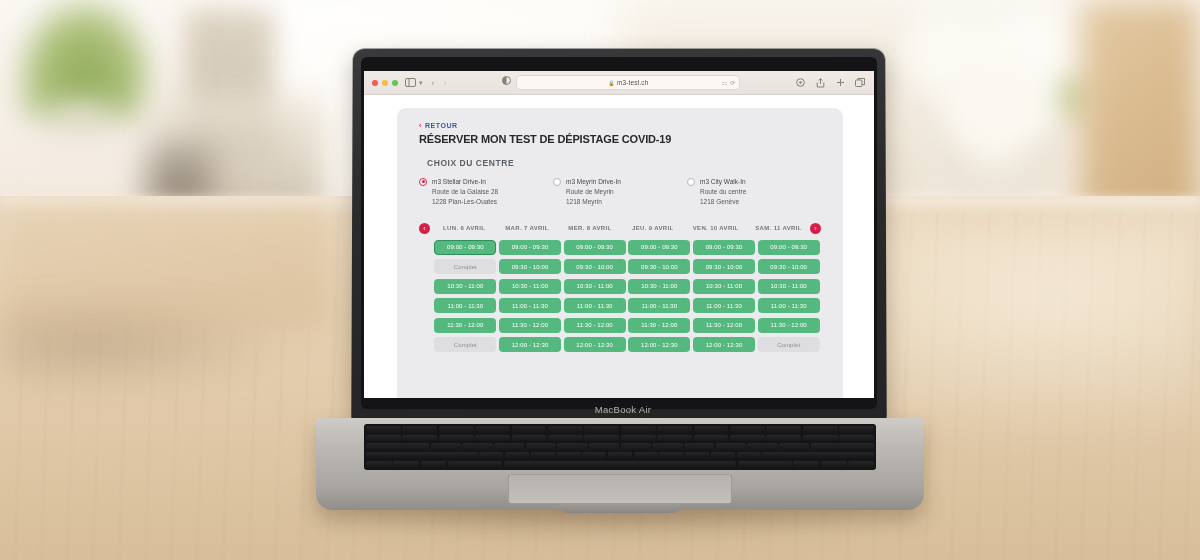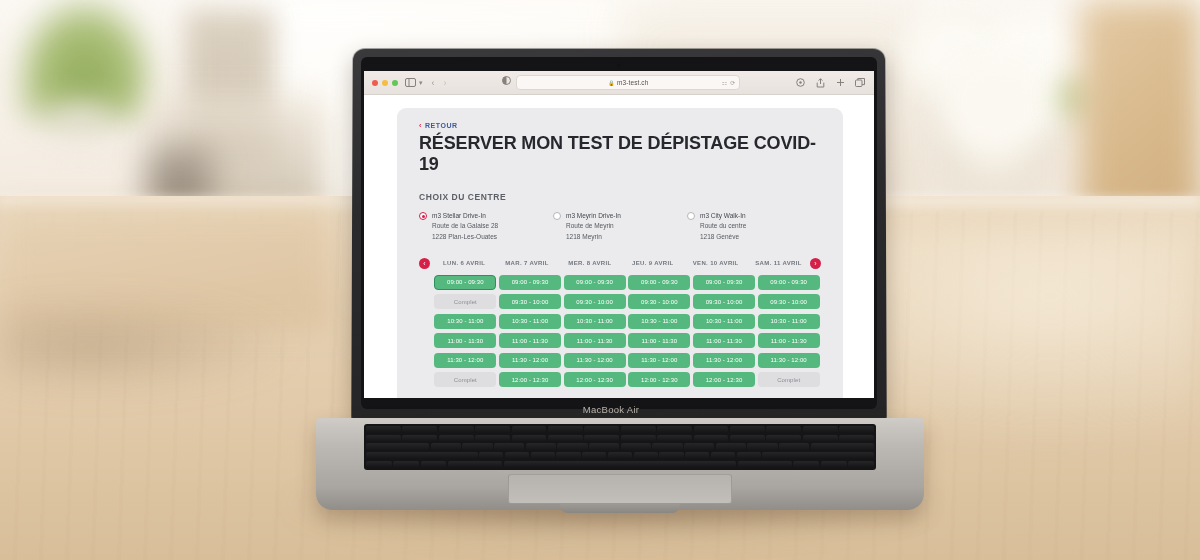--- a/index.html
+++ b/index.html
@@ -129,21 +129,21 @@
   .screen {
     position: absolute; left: 364px; top: 71px; width: 510px; height: 327px;
     background: #ffffff;
     overflow: hidden;
   }
   .camera {
     position: absolute; left: 617px; top: 63px; width: 4px; height: 4px;
     background: #121214; border-radius: 50%;
   }
   .bezel-label {
-    position: absolute; left: 344px; top: 398px; width: 534px; height: 22px;
+    position: absolute; left: 356px; top: 398px; width: 534px; height: 22px;
     display: flex; align-items: center; justify-content: center;
     font-size: 9.5px; color: #b9b3ac; letter-spacing: .3px;
   }
 
   
   .base {
     position: absolute; left: 316px; top: 418px; width: 608px; height: 92px;
     background: linear-gradient(180deg, #cfcbc6 0%, #bcb8b3 30%, #a9a5a0 75%, #918d89 100%);
     border-radius: 4px 4px 16px 16px;
     box-shadow: 0 10px 20px rgba(100,76,50,.32);
@@ -224,26 +224,26 @@
     background: #ebebed; border-radius: 9px 9px 0 0;
     padding: 14px 22px 0 22px;
   }
   .retour {
     display: flex; align-items: center; gap: 3px;
     font-size: 7px; font-weight: 700; letter-spacing: .55px;
     color: #3d5a9e; margin-bottom: 4px;
   }
   .retour .rchev { color: #d6204a; font-size: 7px; font-weight: 700; line-height: 1; }
   h1.title {
-    font-size: 18px; font-weight: 700; color: #26282d;
-    letter-spacing: -.15px; line-height: 1.15; margin-bottom: 18px;
+    font-size: 11px; font-weight: 700; color: #26282d;
+    letter-spacing: -.15px; line-height: 1.15; margin-bottom: 12px;
   }
   h2.sub {
     font-size: 8.5px; font-weight: 700; color: #5b5f66;
-    letter-spacing: .55px; margin-bottom: 9px;
+    letter-spacing: .55px; margin-bottom: 9px; margin-left: 8px;
   }
   .centres { display: flex; gap: 0; margin-bottom: 16px; }
   .centre { display: flex; gap: 5px; width: 143px; align-items: flex-start; }
   .radio {
     width: 8px; height: 8px; border-radius: 50%;
     border: 1px solid #b6b6ba; background: #fff; flex: none; margin-top: 1px;
     position: relative;
   }
   .radio.on { border-color: #d6204a; }
   .radio.on::after {

